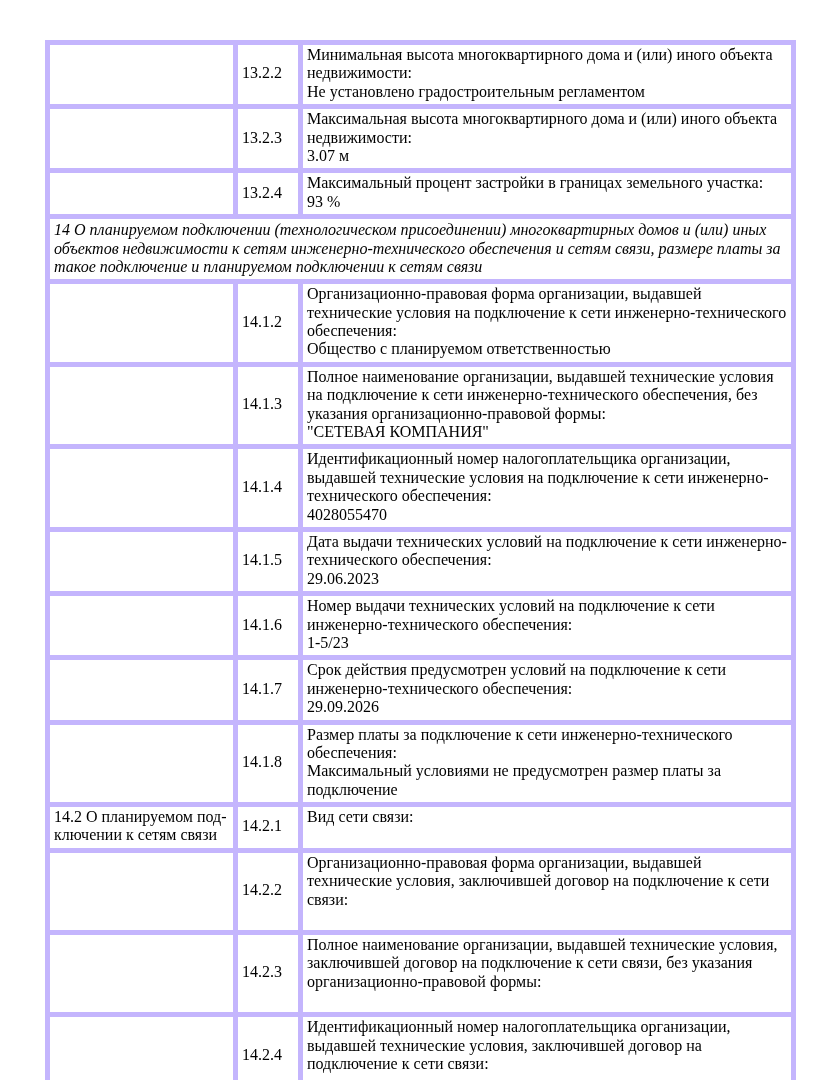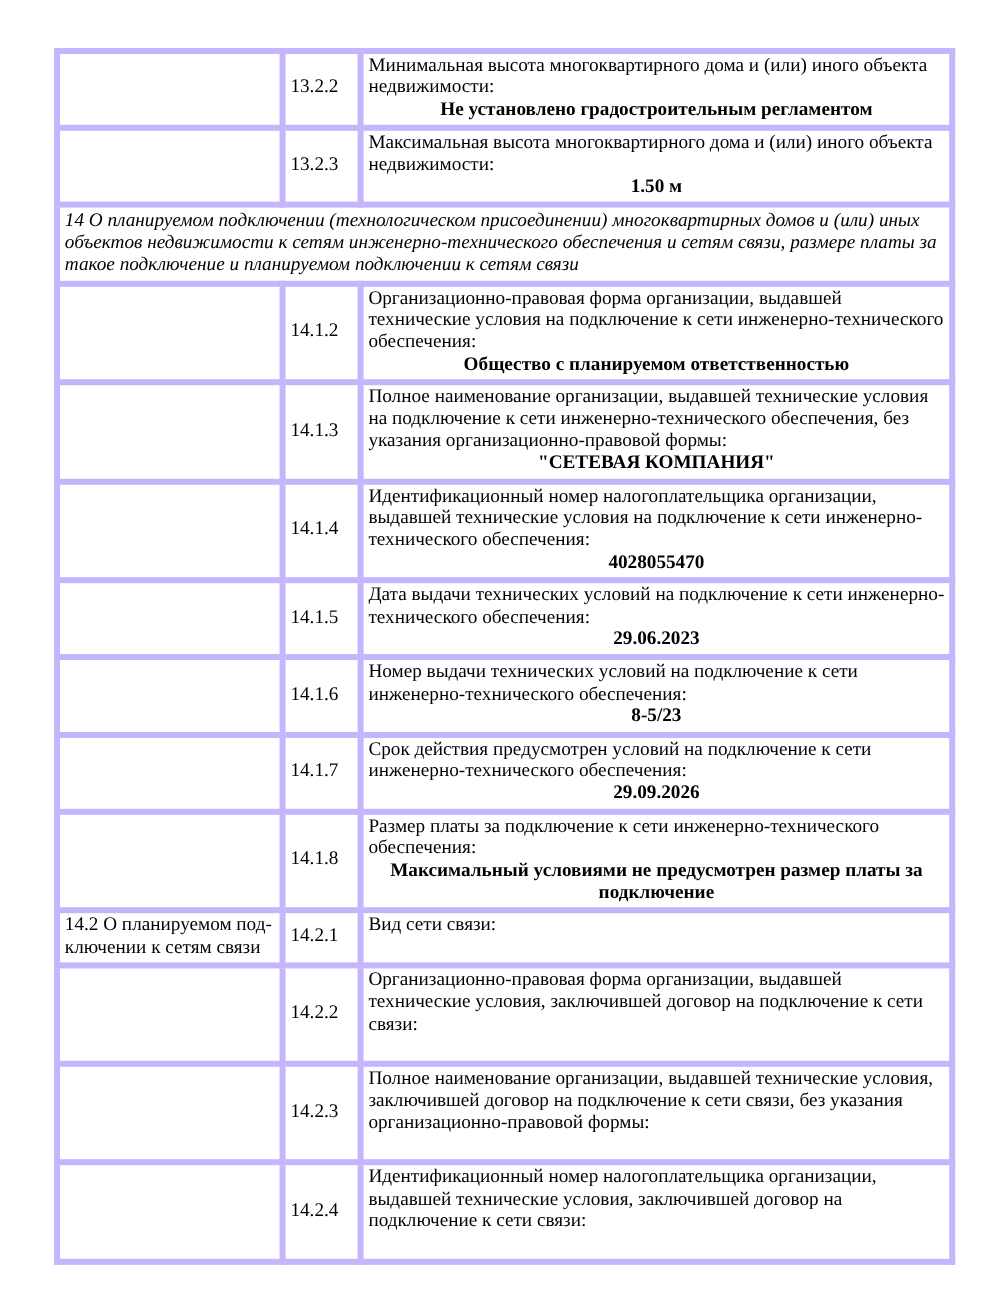--- a/index.html
+++ b/index.html
@@ -26,21 +26,21 @@
     padding: 1px 4px 3px 4px;
     word-wrap: break-word;
   }
   col.c1 { width: 188px; }
   col.c2 { width: 65px; }
   col.c3 { width: 493px; }
   td.num  { vertical-align: middle; }
   td.side { white-space: pre-line; }
   td.vmid { vertical-align: middle; }
   td.section { padding: 2px 4px 3px 4px; font-style: italic; }
-  .val { font-weight: bold; min-height: 18px; text-align: center; }
+  .val { font-weight: normal; min-height: 18px; }
 </style>
 </head>
 <body>
 
 <div class="page">
   <table class="decl">
     <colgroup>
         <col class="c1">
         <col class="c2">
         <col class="c3">
@@ -53,21 +53,29 @@
       <td class="content">
         <div class="lbl">Минимальная высота многоквартирного дома и (или) иного объекта недвижимости:</div>
         <div class="val">Не установлено градостроительным регламентом</div>
       </td>
     </tr>
     <tr>
       <td class="side"></td>
       <td class="num">13.2.3</td>
       <td class="content">
         <div class="lbl">Максимальная высота многоквартирного дома и (или) иного объекта недвижимости:</div>
-        <div class="val">1.50 м</div>
+        <div class="val">3.07 м</div>
+      </td>
+    </tr>
+    <tr>
+      <td class="side"></td>
+      <td class="num">13.2.4</td>
+      <td class="content">
+        <div class="lbl">Максимальный процент застройки в границах земельного участка:</div>
+        <div class="val">93 %</div>
       </td>
     </tr>
 
     <tr>
       <td class="section" colspan="3">14 О планируемом подключении (технологическом присоединении) многоквартирных домов и (или) иных объектов недвижимости к сетям инженерно-технического обеспечения и сетям связи, размере платы за такое подключение и планируемом подключении к сетям связи</td>
     </tr>
 
     <tr>
       <td class="side"></td>
       <td class="num">14.1.2</td>
@@ -98,21 +106,21 @@
       <td class="content">
         <div class="lbl">Дата выдачи технических условий на подключение к сети инженерно-технического обеспечения:</div>
         <div class="val">29.06.2023</div>
       </td>
     </tr>
     <tr>
       <td class="side"></td>
       <td class="num">14.1.6</td>
       <td class="content">
         <div class="lbl">Номер выдачи технических условий на подключение к сети инженерно-технического обеспечения:</div>
-        <div class="val">8-5/23</div>
+        <div class="val">1-5/23</div>
       </td>
     </tr>
     <tr>
       <td class="side"></td>
       <td class="num">14.1.7</td>
       <td class="content">
         <div class="lbl">Срок действия предусмотрен условий на подключение к сети инженерно-технического обеспечения:</div>
         <div class="val">29.09.2026</div>
       </td>
     </tr>

